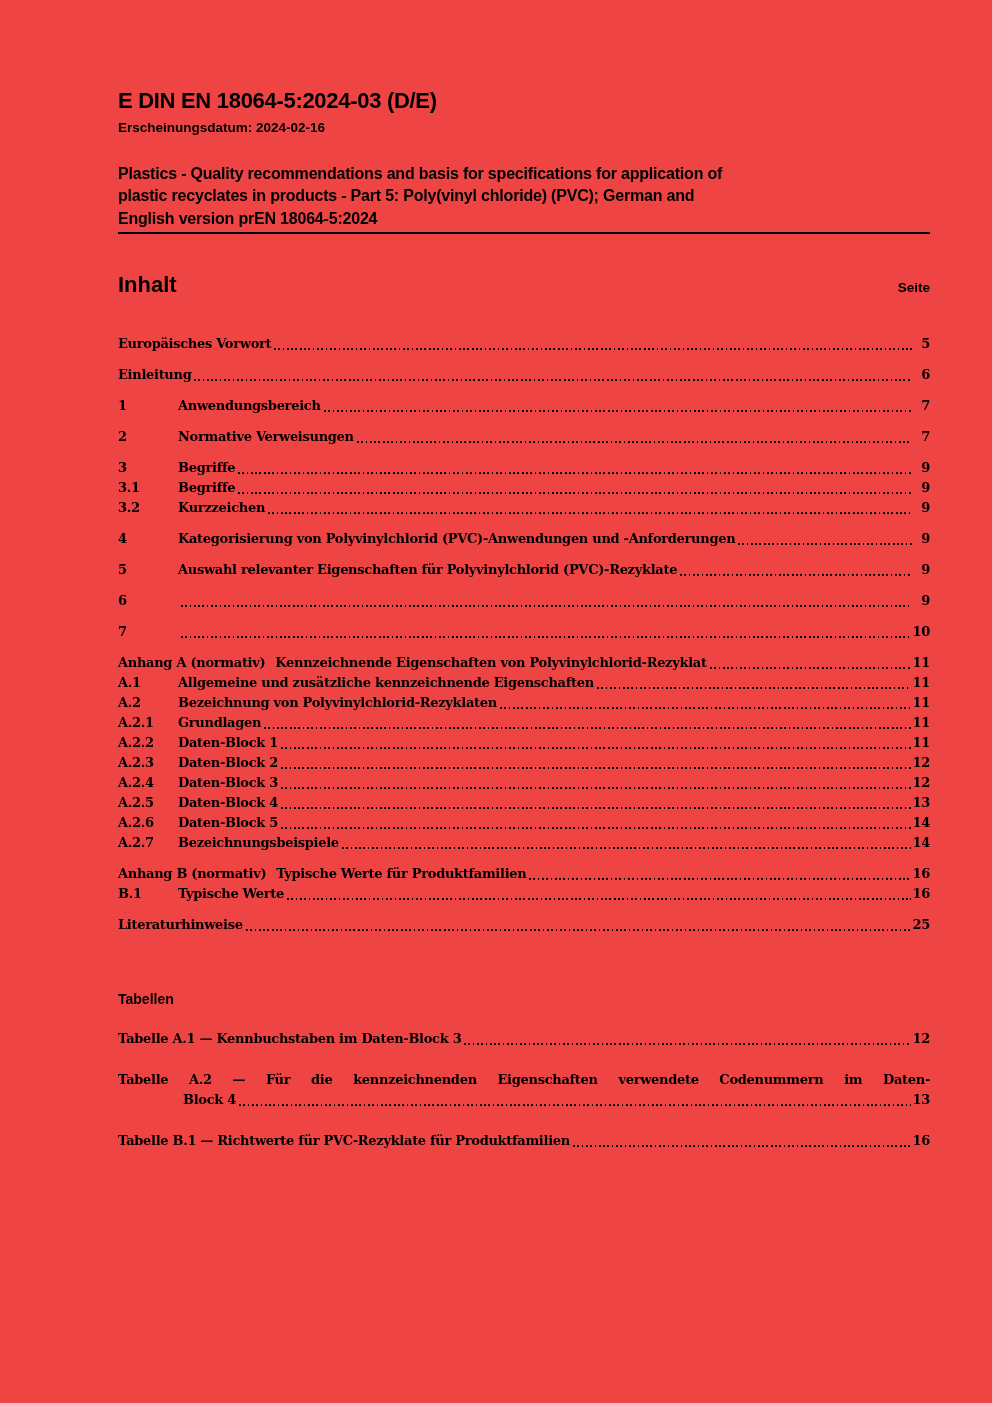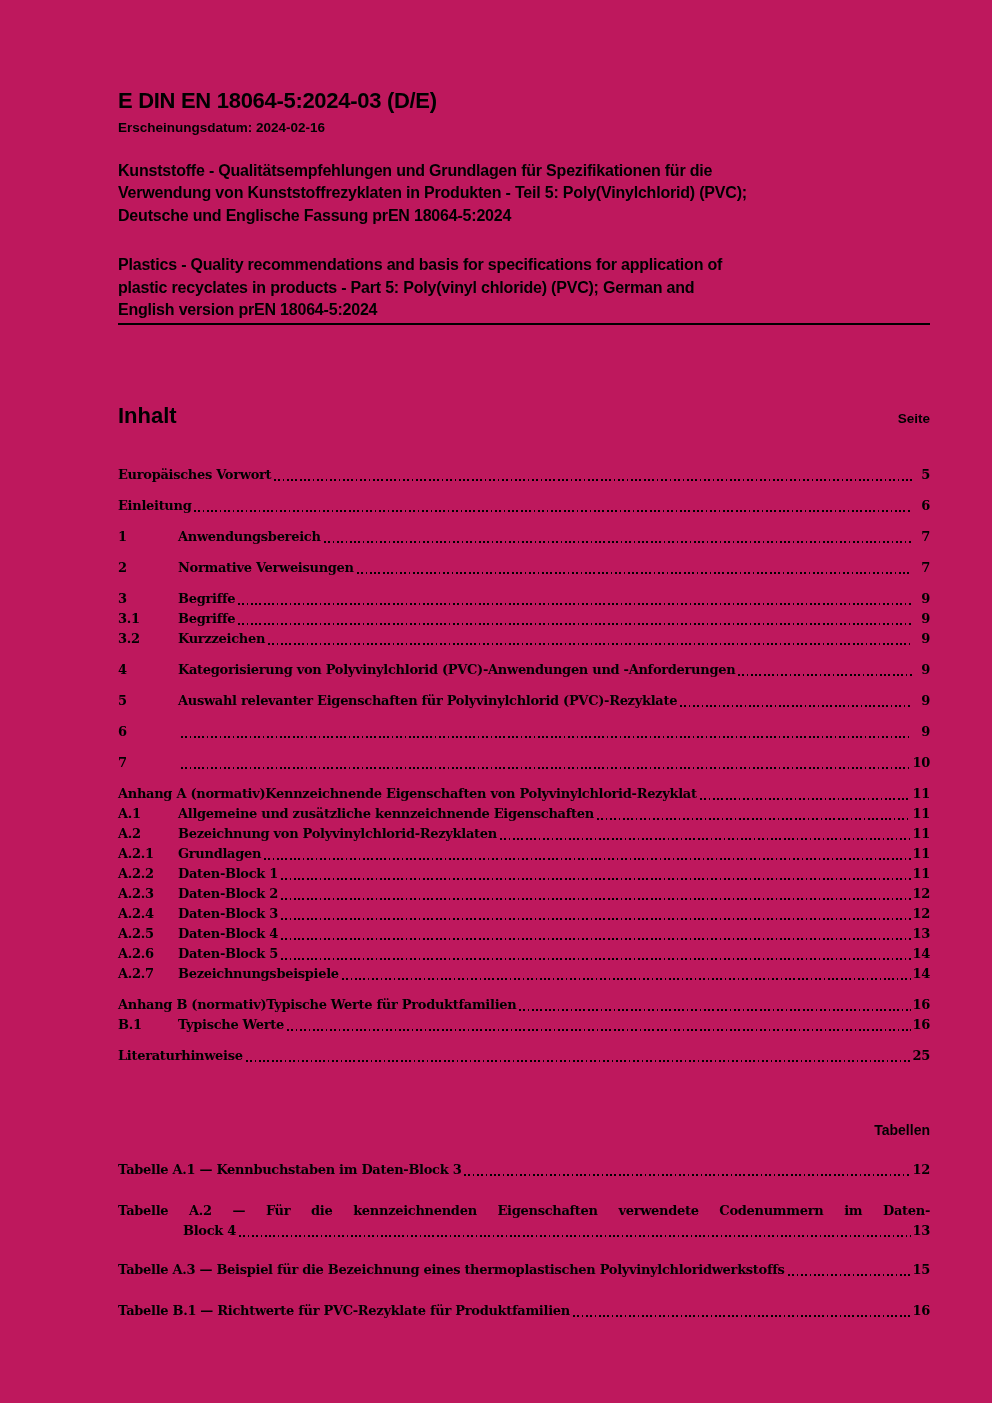--- a/index.html
+++ b/index.html
@@ -4,21 +4,21 @@
 <style>
   * { margin: 0; padding: 0; box-sizing: border-box; }
   html, body { background: #ffffff; }
   body {
     width: 992px; height: 1403px;
     position: relative;
     color: #000;
     font-family: "Liberation Sans", sans-serif;
     overflow: hidden;
   }
-  .page { position: absolute; inset: 0; background: #be185d; }
+  .page { position: absolute; inset: 0; background: #ef4444; }
   .content { padding: 88px 62px 0 118px; }
 
   
   .doc-number {
     font: 700 22px/26px "Liberation Sans", sans-serif;
     letter-spacing: -0.3px;
     white-space: nowrap;
   }
   .pub-date {
     font: 700 13.5px/16px "Liberation Sans", sans-serif;
@@ -39,47 +39,46 @@
     width: 100%;
   }
 
   
   .inhalt-row {
     display: flex;
     justify-content: space-between;
     align-items: baseline;
     margin-top: 38px;
   }
-  .inhalt-heading { font: 700 22px/26px "Liberation Sans", sans-serif; margin-top: 40px; }
+  .inhalt-heading { font: 700 22px/26px "Liberation Sans", sans-serif; }
   .seite-label   { font: 700 13.5px/16px "Liberation Sans", sans-serif; }
 
   
   .toc {
     margin-top: 36px;
     font: 700 13px/20px "DejaVu Serif", serif;
     letter-spacing: -0.3px;
   }
   .toc-row { display: flex; }
   .toc-row.gs { margin-top: 11px; }
   .num { flex: 0 0 60px; white-space: nowrap; }
-  .num.inline { flex: 0 0 auto; }
+  .num.inline { flex: 0 0 auto; margin-right: 10px; }
   .lbl { flex: 0 0 auto; white-space: nowrap; }
   .dots { flex: 1 1 auto; min-width: 6px; position: relative; margin: 0 2px 0 3px; }
   .dots::after {
     content: "";
     position: absolute; left: 0; right: 0; bottom: 4px; height: 2px;
     background-image: repeating-linear-gradient(90deg, #000 0 1.7px, transparent 1.7px 4.3px);
   }
   .pg { flex: 0 0 auto; min-width: 16px; text-align: right; white-space: nowrap; }
 
   
   .tables-heading {
     font: 700 14px/17px "Liberation Sans", sans-serif;
     margin-top: 56px;
-    text-align: right;
   }
   .tbl-list {
     font: 700 13px/20px "DejaVu Serif", serif;
     letter-spacing: -0.3px;
   }
   .tbl-row { margin-top: 21px; }
   .tbl-row.first { }
   .tbl-row.r3 { margin-top: 19px; }
   .tbl-flex { display: flex; }
   .tbl-line1 { text-align: justify; text-align-last: justify; }
@@ -88,25 +87,20 @@
 </head>
 <body>
 
 <div class="page">
   <div class="content">
 
     <div>
       <div class="doc-number">E DIN EN 18064-5:2024-03 (D/E)</div>
       <div class="pub-date">Erscheinungsdatum: 2024-02-16</div>
 
-      <div class="doc-title de">
-        <div class="title-line">Kunststoffe - Qualitätsempfehlungen und Grundlagen für Spezifikationen für die</div>
-        <div class="title-line">Verwendung von Kunststoffrezyklaten in Produkten - Teil 5: Poly(Vinylchlorid) (PVC);</div>
-        <div class="title-line">Deutsche und Englische Fassung prEN 18064-5:2024</div>
-      </div>
 
       <div class="doc-title en">
         <div class="title-line">Plastics - Quality recommendations and basis for specifications for application of</div>
         <div class="title-line">plastic recyclates in products - Part 5: Poly(vinyl chloride) (PVC); German and</div>
         <div class="title-line">English version prEN 18064-5:2024</div>
       </div>
 
       <hr class="rule">
     </div>
 
@@ -268,27 +262,20 @@
           </div>
         </div>
         <div class="tbl-row">
           <div class="tbl-line1">Tabelle A.2 — Für die kennzeichnenden Eigenschaften verwendete Codenummern im Daten-</div>
           <div class="tbl-line2">
             <span class="lbl">Block 4</span>
             <span class="dots"></span>
             <span class="pg">13</span>
           </div>
         </div>
-        <div class="tbl-row r3">
-          <div class="tbl-flex">
-            <span class="lbl">Tabelle A.3 — Beispiel für die Bezeichnung eines thermoplastischen Polyvinylchloridwerkstoffs</span>
-            <span class="dots"></span>
-            <span class="pg">15</span>
-          </div>
-        </div>
         <div class="tbl-row">
           <div class="tbl-flex">
             <span class="lbl">Tabelle B.1 — Richtwerte für PVC-Rezyklate für Produktfamilien</span>
             <span class="dots"></span>
             <span class="pg">16</span>
           </div>
         </div>
       </div>
 
   </div>

